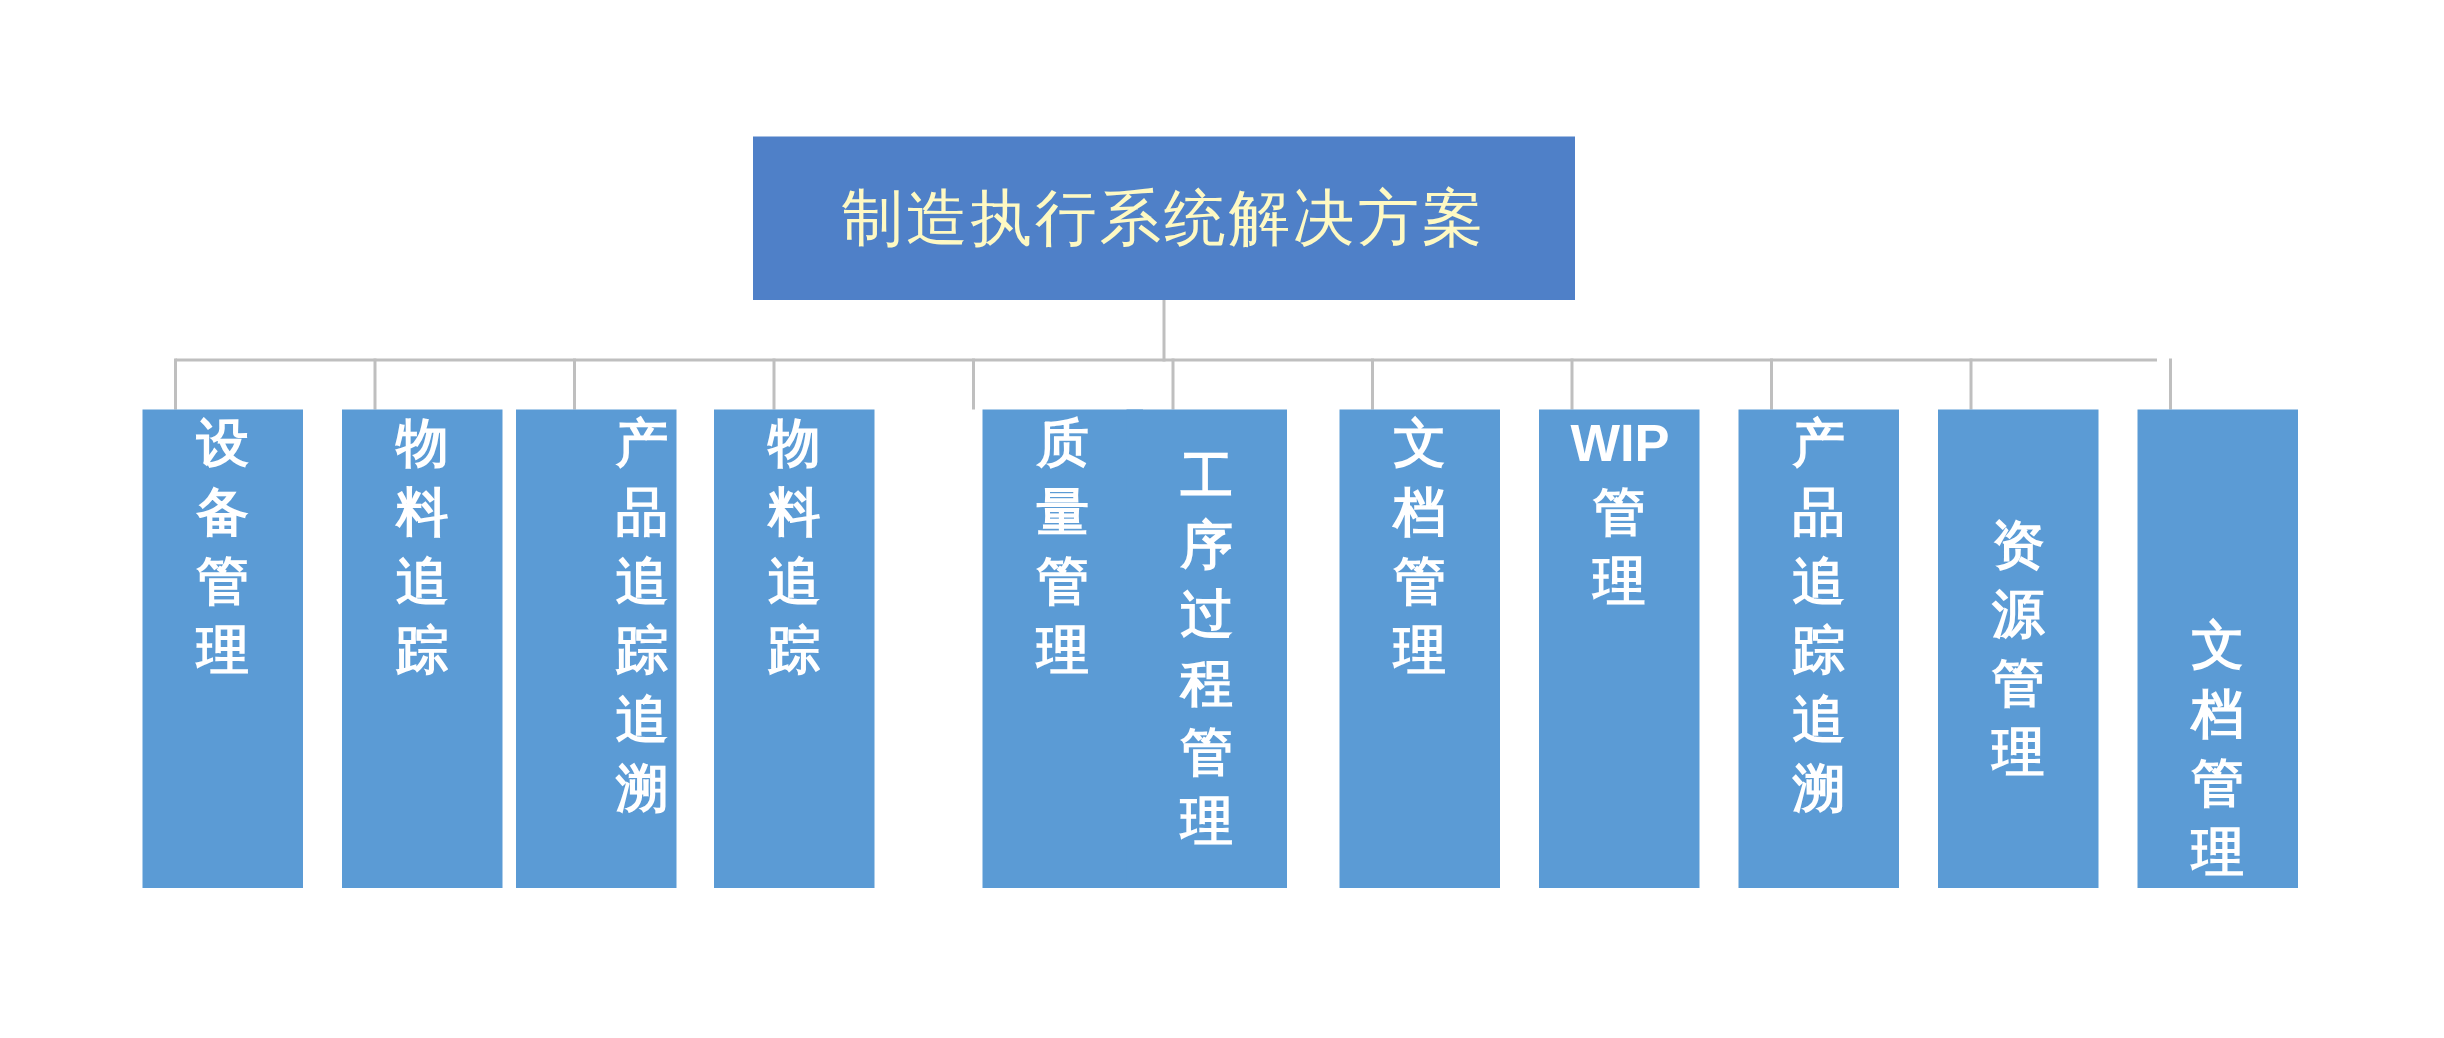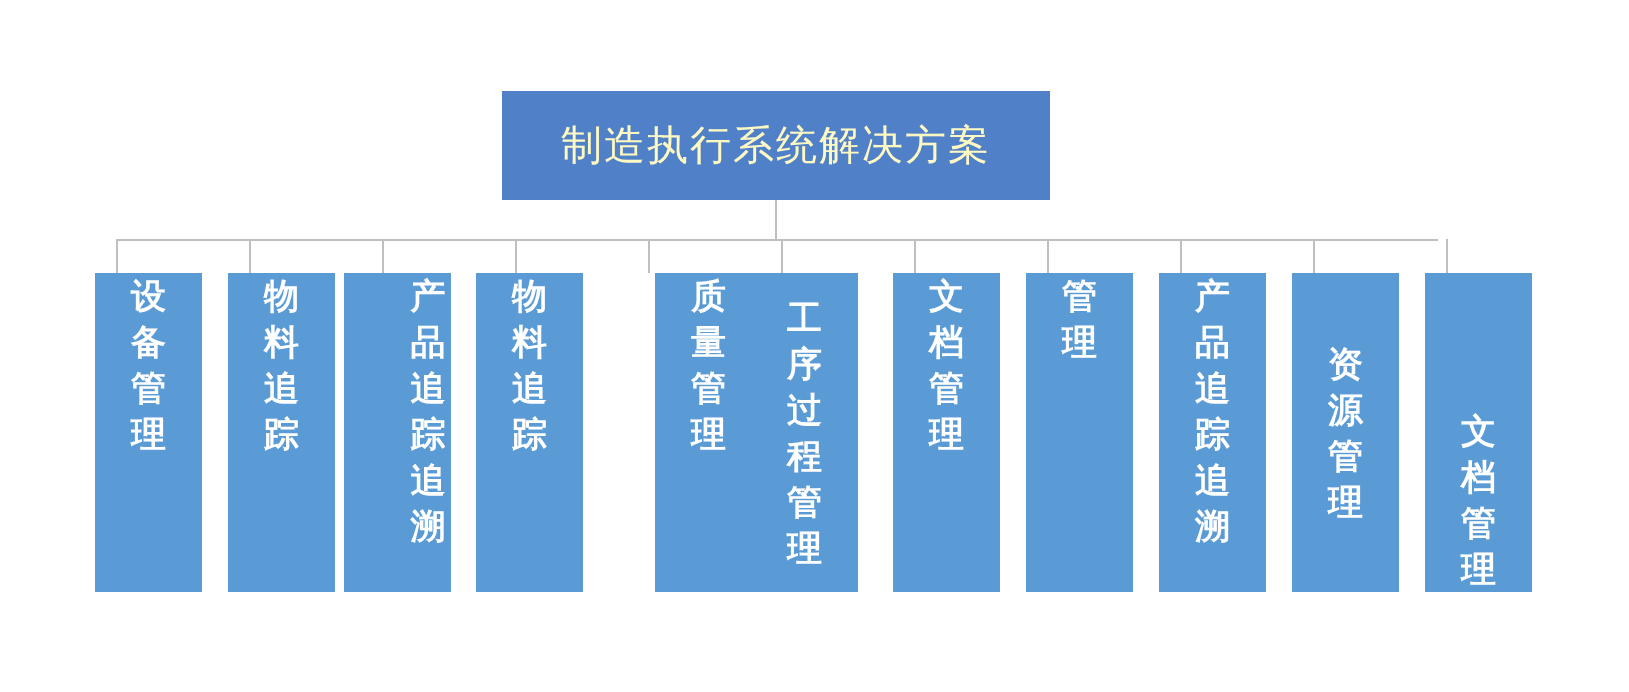--- a/index.html
+++ b/index.html
@@ -136,21 +136,21 @@
       <div class="child-node" style="left: 623px;">
         <span class="child-label"><span>质量管理</span></span>
       </div>
       <div class="child-node" style="left: 719px; justify-content: center;">
         <span class="child-label"><span>工序过程管理</span></span>
       </div>
       <div class="child-node" style="left: 861px;">
         <span class="child-label"><span>文档管理</span></span>
       </div>
       <div class="child-node" style="left: 994px;">
-        <span class="child-label"><span>管理</span></span>
+        <span class="child-label"><span class="latin">WIP</span><span>管理</span></span>
       </div>
       <div class="child-node" style="left: 1127px;">
         <span class="child-label"><span>产品追踪追溯</span></span>
       </div>
       <div class="child-node" style="left: 1260px; justify-content: center;">
         <span class="child-label"><span>资源管理</span></span>
       </div>
       <div class="child-node" style="left: 1393px; justify-content: flex-end;">
         <span class="child-label"><span>文档管理</span></span>
       </div>

